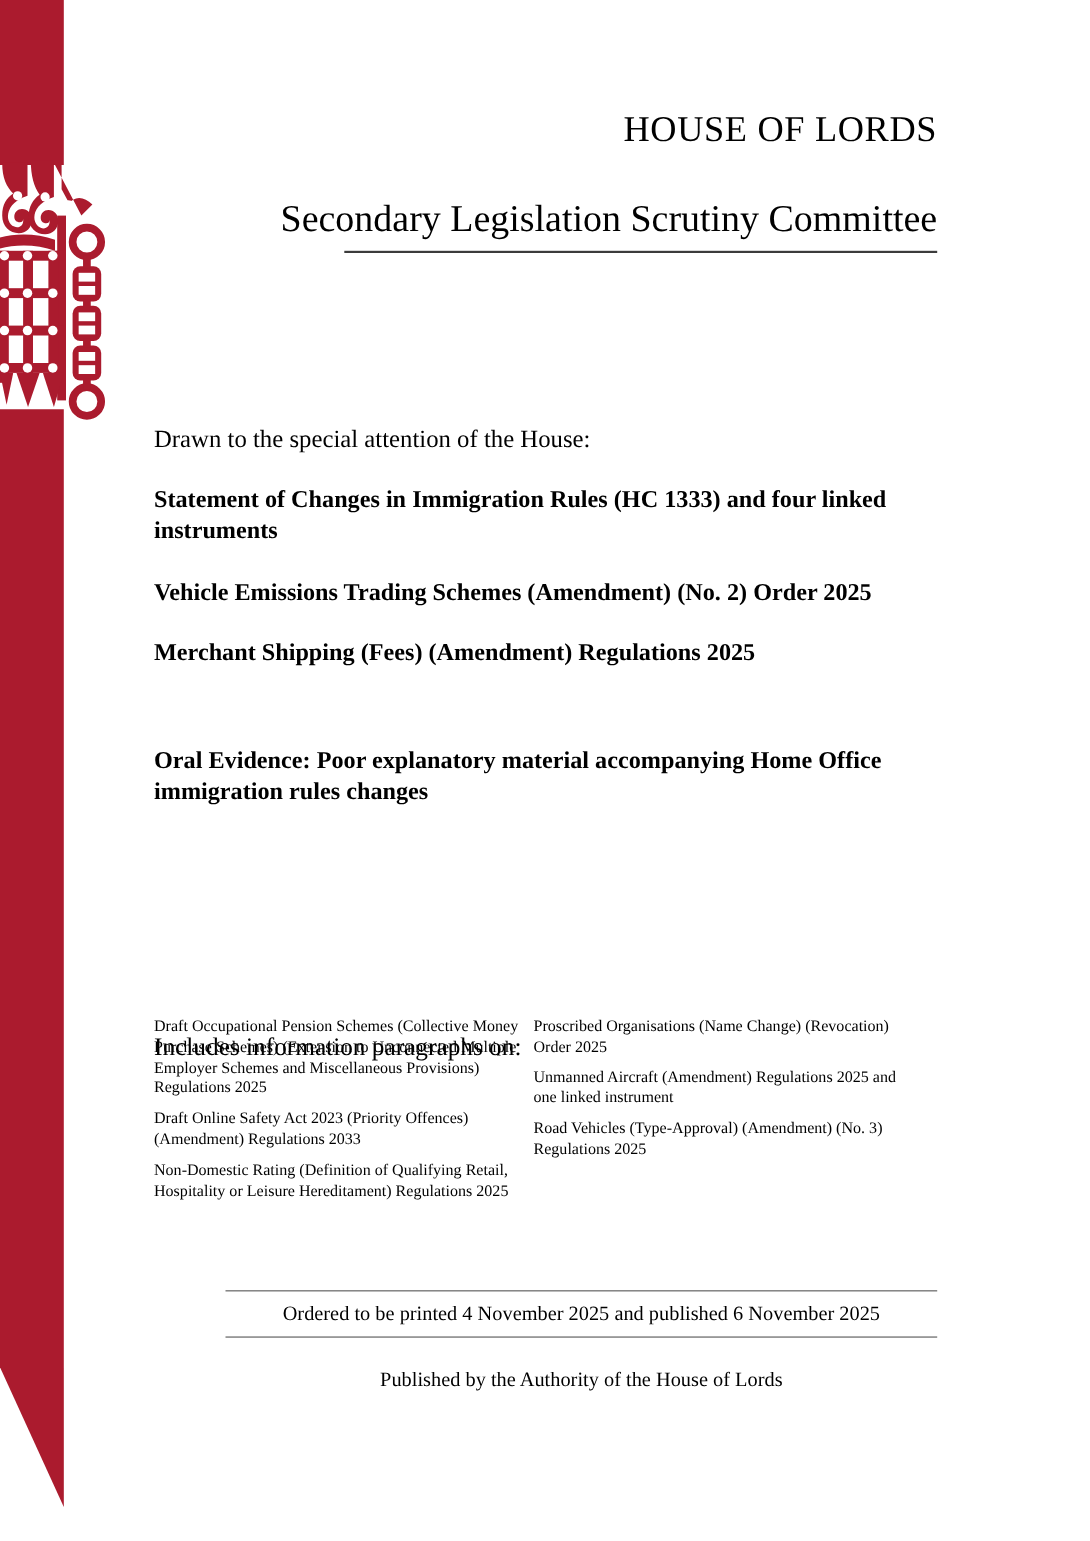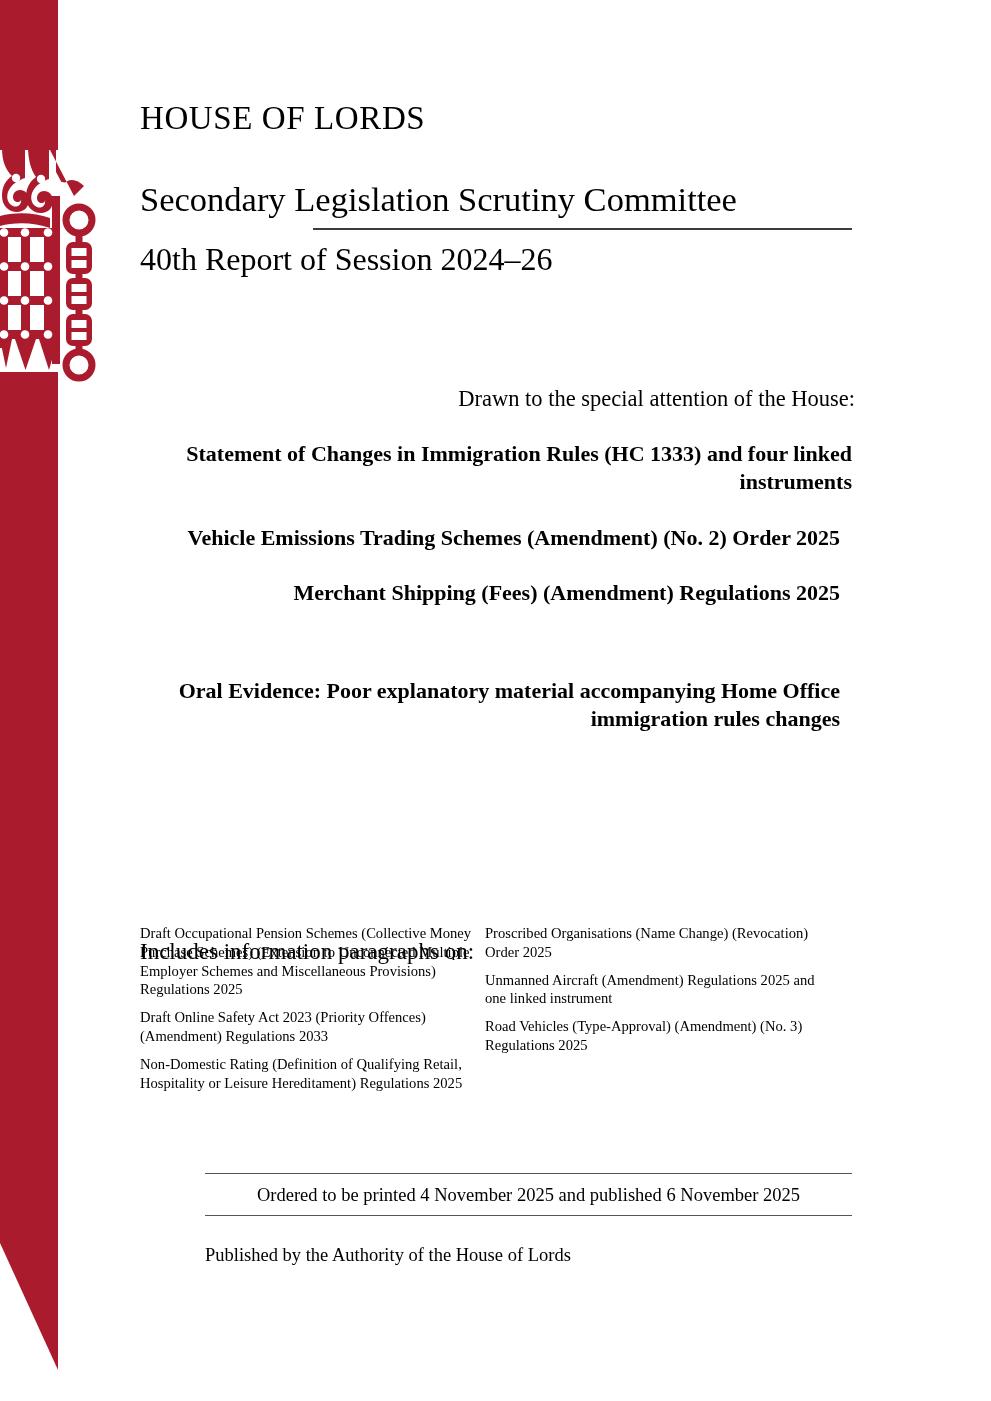--- a/index.html
+++ b/index.html
@@ -28,21 +28,21 @@
     height: 1401px;
   }
   #brand-band svg { display: block; }
 
   
   #header {
     position: absolute;
     left: 140px;
     top: 100px;
     width: 712px;
-    text-align: left;
+    text-align: right;
   }
   #house-of-lords {
     font-size: 33px;
     letter-spacing: 0.6px;
     line-height: 1.1;
     font-weight: 400;
     white-space: nowrap;
   }
   #committee-title {
     margin-top: 44px;
@@ -64,21 +64,21 @@
     font-weight: 400;
     white-space: nowrap;
   }
 
   
   #attention-block {
     position: absolute;
     left: 140px;
     top: 384px;
     width: 715px;
-    text-align: right;
+    text-align: left;
   }
   #attention-lead {
     font-size: 22.5px;
     line-height: 1.3;
     font-weight: 400;
   }
   .attention-item {
     margin-top: 27px;
     font-size: 22px;
     line-height: 1.28;
@@ -128,21 +128,21 @@
     border-top: 1.5px solid #555555;
   }
   #ordered-line {
     text-align: center;
     font-size: 18.5px;
     line-height: 1.3;
     padding: 9px 0 8px 0;
     white-space: nowrap;
   }
   #published-by {
-    text-align: left;
+    text-align: center;
     font-size: 18.5px;
     line-height: 1.3;
     margin-top: 27px;
   }
   #hl-paper {
     text-align: right;
     font-size: 18.5px;
     line-height: 1.3;
     margin-top: 36px;
   }
@@ -240,21 +240,20 @@
         <rect x="75.5" y="308" width="7" height="8"></rect>
         <rect x="75.5" y="344" width="7" height="10"></rect>
       </g>
     </svg>
   </div>
 
   <div id="header">
     <div id="house-of-lords">HOUSE OF LORDS</div>
     <div id="committee-title">Secondary Legislation Scrutiny Committee</div>
     <div id="title-rule"></div>
-    <div id="report-session">40th Report of Session 2024–26</div>
   </div>
 
   <div id="attention-block">
     <div id="attention-lead">Drawn to the special attention of the House:</div>
     <div class="attention-item wide">Statement of Changes in Immigration Rules (HC 1333) and four linked instruments</div>
     <div class="attention-item">Vehicle Emissions Trading Schemes (Amendment) (No. 2) Order 2025</div>
     <div class="attention-item">Merchant Shipping (Fees) (Amendment) Regulations 2025</div>
     <div class="attention-item gap-extra">Oral Evidence: Poor explanatory material accompanying Home Office immigration rules changes</div>
   </div>
 

